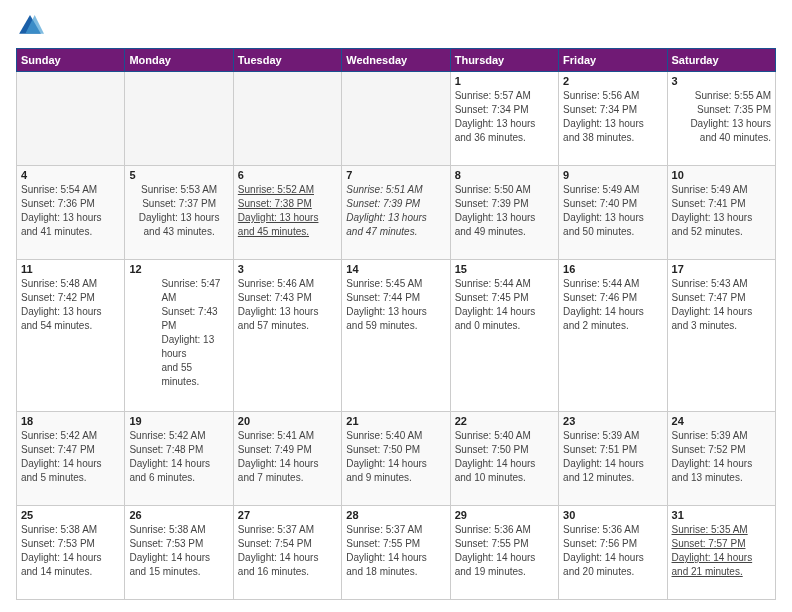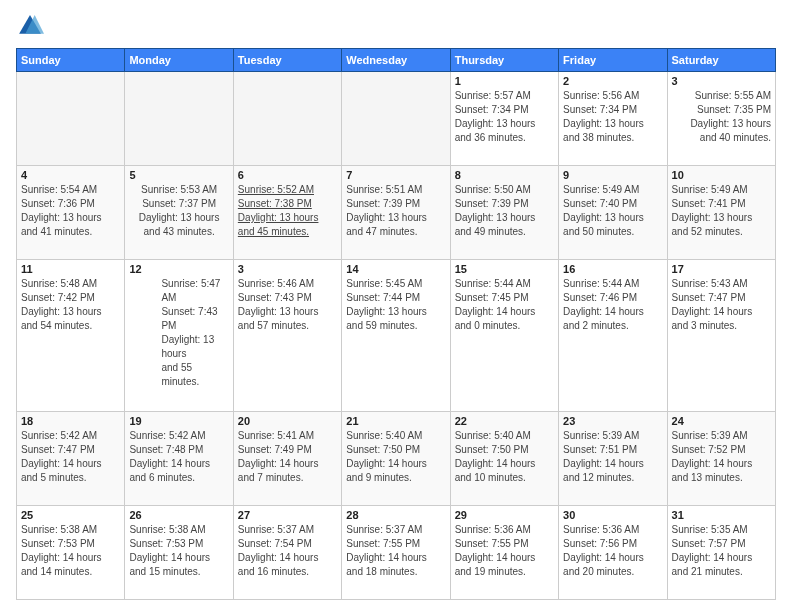--- a/index.html
+++ b/index.html
@@ -54,21 +54,21 @@
       color: #555;
     }
     .calendar {
       flex: 1;
       border: 1px solid #ccc;
       border-collapse: collapse;
       width: 100%;
       table-layout: fixed;
     }
     .calendar th {
-      background: #3b82f6;
+      background: #701a75;
       color: #fff;
       font-size: 11px;
       font-weight: bold;
       padding: 5px 4px;
       text-align: left;
       border: 1px solid #1a5090;
     }
     .calendar td {
       border: 1px solid #ccc;
       vertical-align: top;
@@ -177,21 +177,21 @@
           </td>
           <td>
             <div class="day-number">6</div>
             <div class="day-info" style="white-space: pre-line; text-decoration: underline;">Sunrise: 5:52 AM
 Sunset: 7:38 PM
 Daylight: 13 hours
 and 45 minutes.</div>
           </td>
           <td>
             <div class="day-number">7</div>
-            <div class="day-info" style="white-space: pre-line;">Sunrise: 5:51 AM
+            <div class="day-info" style="white-space: pre-line; font-style: italic;">Sunrise: 5:51 AM
 Sunset: 7:39 PM
 Daylight: 13 hours
 and 47 minutes.</div>
           </td>
           <td>
             <div class="day-number">8</div>
             <div class="day-info" style="white-space: pre-line;">Sunrise: 5:50 AM
 Sunset: 7:39 PM
 Daylight: 13 hours
 and 49 minutes.</div>
@@ -351,21 +351,21 @@
           </td>
           <td>
             <div class="day-number">30</div>
             <div class="day-info" style="white-space: pre-line;">Sunrise: 5:36 AM
 Sunset: 7:56 PM
 Daylight: 14 hours
 and 20 minutes.</div>
           </td>
           <td>
             <div class="day-number">31</div>
-            <div class="day-info" style="white-space: pre-line;">Sunrise: 5:35 AM
+            <div class="day-info" style="white-space: pre-line; text-decoration: underline;">Sunrise: 5:35 AM
 Sunset: 7:57 PM
 Daylight: 14 hours
 and 21 minutes.</div>
           </td>
         </tr>
       </tbody>
   </table>
 </div>
 
 </body></html>

